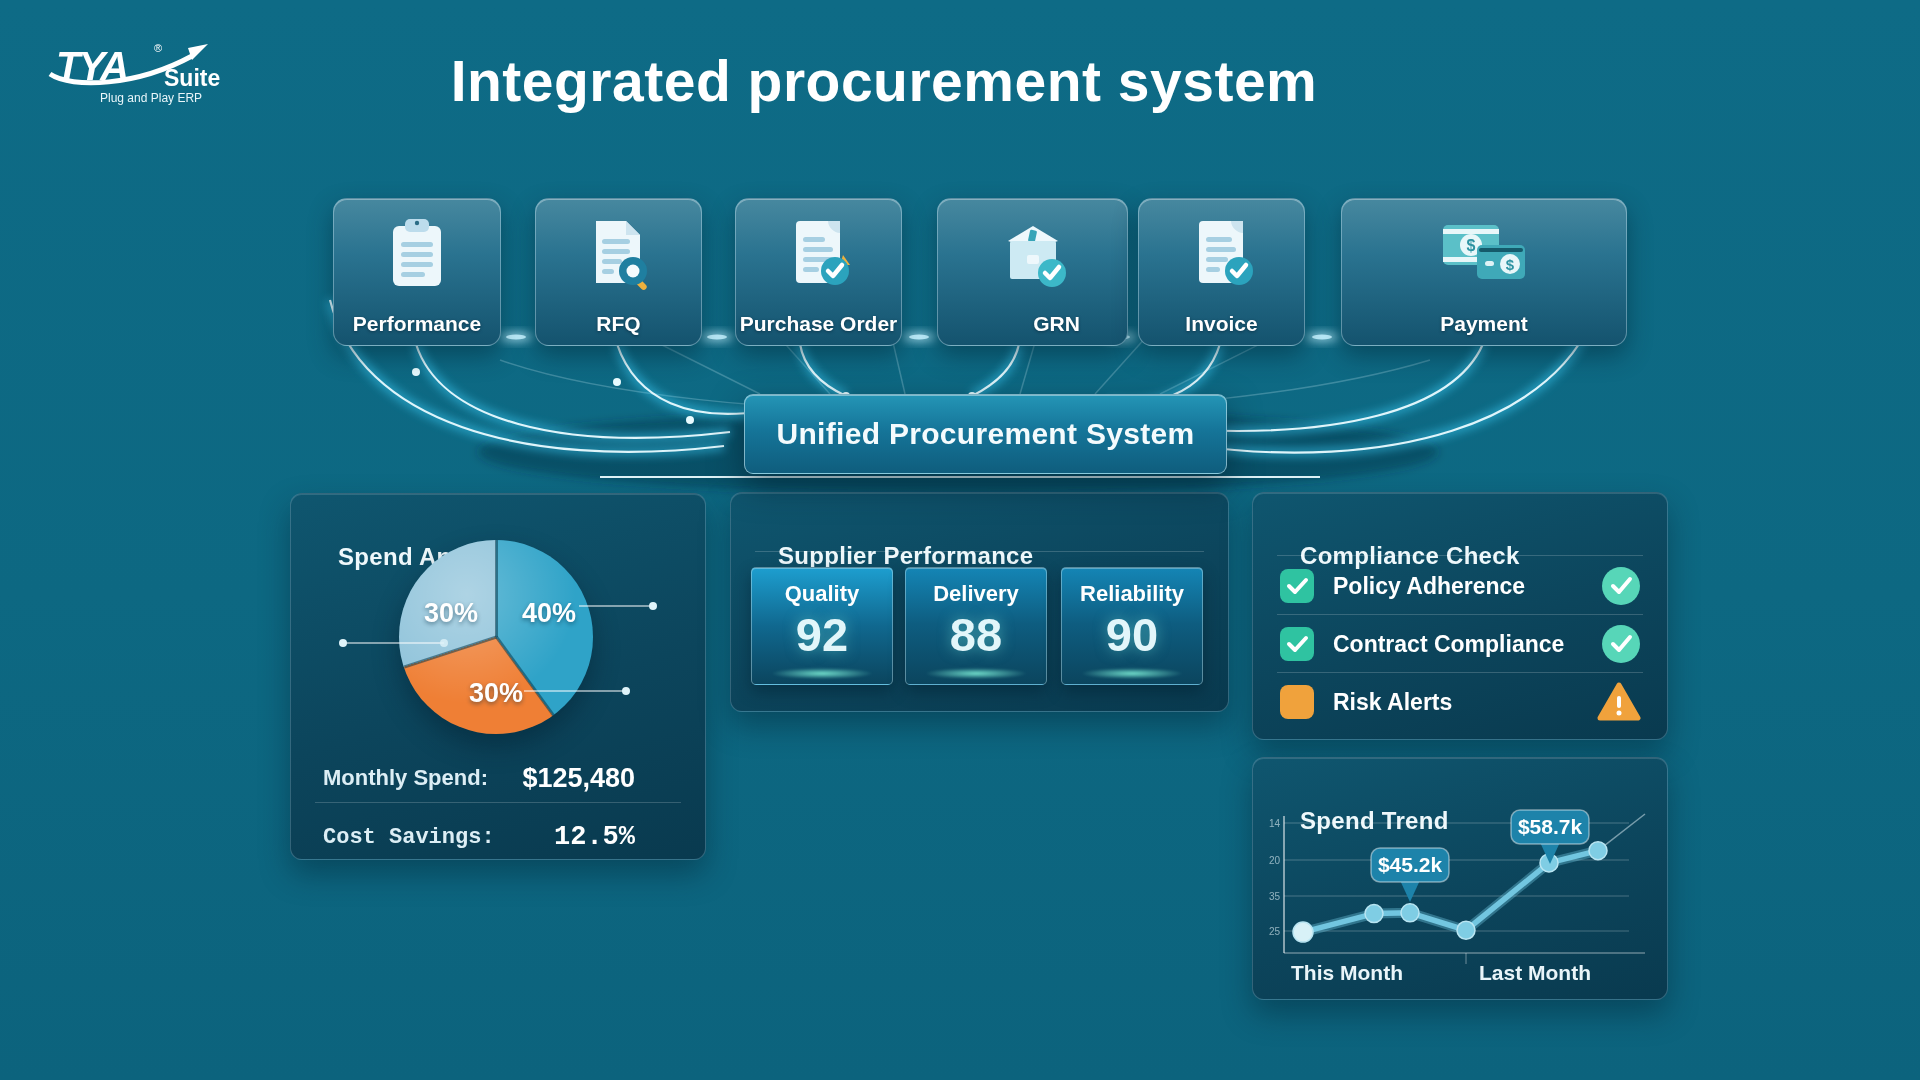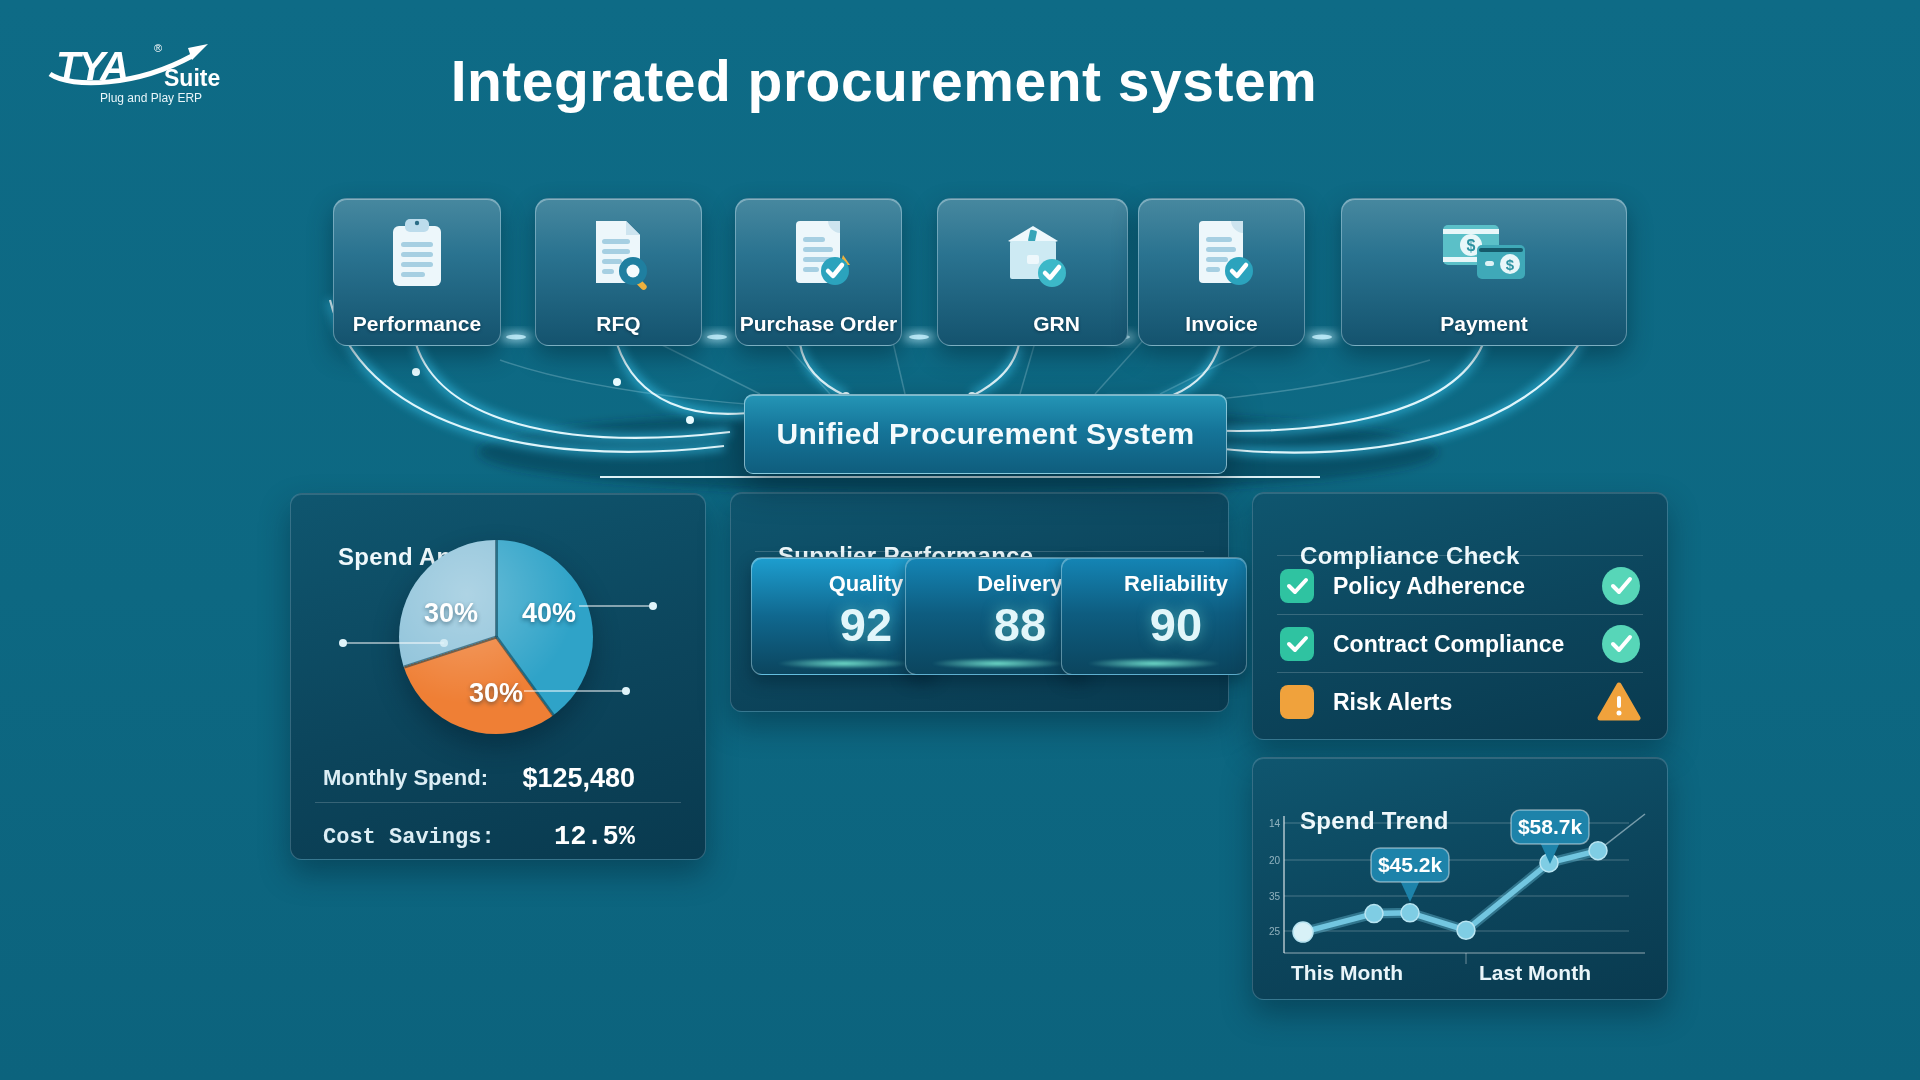--- a/index.html
+++ b/index.html
@@ -107,25 +107,24 @@
     display:flex;align-items:center;justify-content:space-between;
   }
   .stat-row .s-label{font-size:22px;font-weight:700;color:#dceef5;text-align:center;}
   .stat-row .s-value{font-size:27px;font-weight:800;color:#ffffff;padding-right:34px;}
   .sr-1{top:261px;} .sr-2{top:320px;font-family:Liberation Mono, monospace;}
   .sd-1{top:308px;}
 
   
   .sp-div{top:58px;}
   .metric{
-    position:absolute;top:64px;width:140px;height:116px;border-radius:11px;
+    position:absolute;top:74px;width:140px;height:116px;border-radius:5px;
     background:linear-gradient(180deg,#1485b5 0%,#0e5d80 48%,#0b455e 100%);
     border:1px solid rgba(200,235,245,.42);
     box-shadow:0 7px 16px rgba(2,28,44,.45), inset 0 1px 0 rgba(255,255,255,.3);
-    padding-left:44px;
   }
   .metric.m-bright{background:linear-gradient(180deg,#1d9ecf 0%,#10688f 50%,#0b455e 100%);}
   .m-1{left:20px;} .m-2{left:174px;} .m-3{left:330px;}
   .m-label{margin-top:13px;text-align:center;font-size:22px;font-weight:700;color:#ffffff;}
   .m-value{margin-top:0px;text-align:center;font-size:47px;font-weight:800;color:#e2f6fa;
            text-shadow:0 0 14px rgba(120,230,220,.5);}
   .m-glow{position:absolute;bottom:5px;left:50%;transform:translateX(-50%);
           width:72%;height:11px;border-radius:50%;
           background:radial-gradient(ellipse at center,rgba(125,240,215,.9),rgba(125,240,215,0) 72%);
           filter:blur(1px);}

